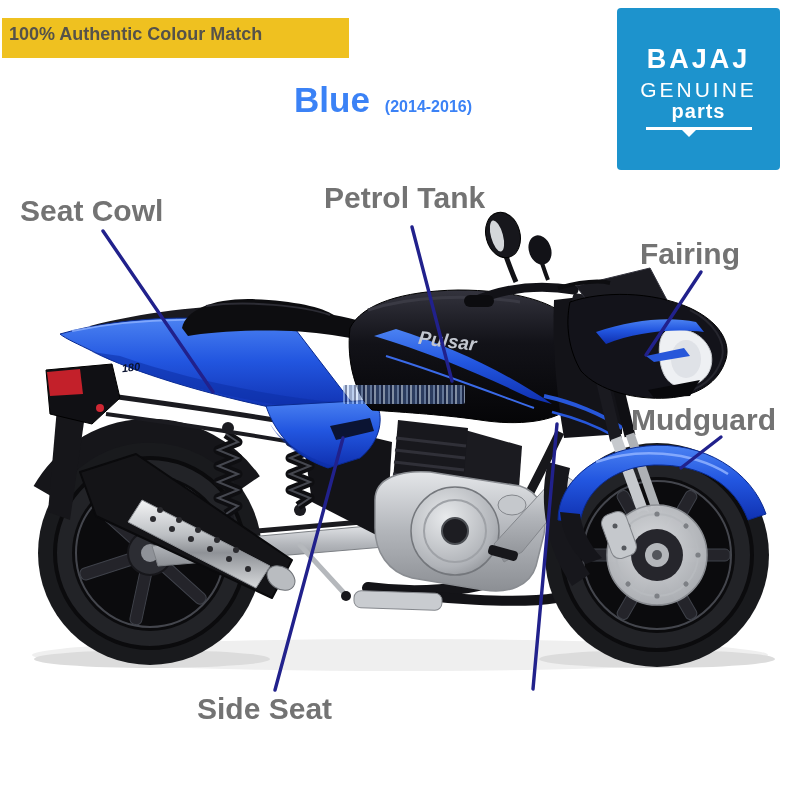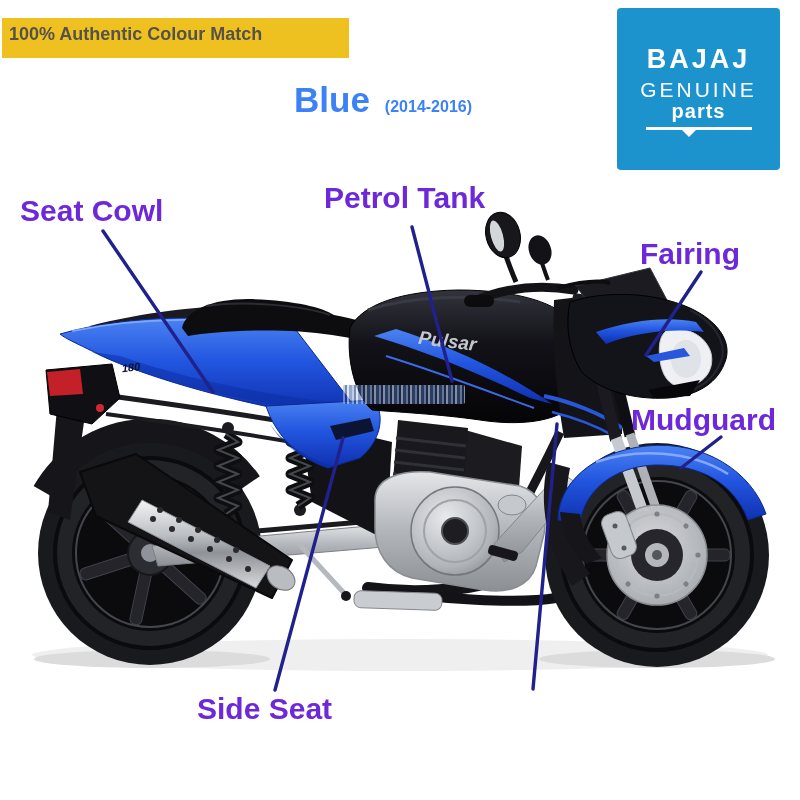--- a/index.html
+++ b/index.html
@@ -18,21 +18,21 @@
 
   .logo{position:absolute;left:617px;top:8px;width:163px;height:162px;border-radius:4px;
         background:#1d93cd;color:#fff;text-align:center;box-sizing:border-box;padding-top:36px;}
   .logo-brand{font-size:27px;font-weight:700;letter-spacing:3px;}
   .logo-genuine{font-size:21px;font-weight:400;letter-spacing:3px;margin-top:3px;}
   .logo-parts{font-size:20px;font-weight:700;letter-spacing:1px;margin-top:-2px;}
   .logo-underline{position:relative;width:106px;height:3px;background:#fff;margin:4px auto 0;}
   .logo-underline:after{content:"";position:absolute;left:34%;top:3px;border:7px solid transparent;
         border-top-color:#fff;border-bottom-width:0;}
 
-  .part-label{position:absolute;color:#6d28d9;font-size:30px;font-weight:700;white-space:nowrap;}
+  .part-label{position:absolute;color:#737373;font-size:30px;font-weight:700;white-space:nowrap;}
   .lbl-seat-cowl{left:20px;top:194px;}
   .lbl-petrol-tank{left:324px;top:181px;}
   .lbl-headlamp-1{left:638px;top:190px;}
   .lbl-headlamp-2{left:640px;top:237px;}
   .lbl-mudguard{left:631px;top:403px;}
   .lbl-side-cover{left:197px;top:692px;}
   .lbl-tank-flap{left:482px;top:692px;}
 
   .watermark{position:absolute;left:343px;top:385px;width:122px;height:19px;opacity:.7;
       border-radius:2px;filter:blur(.7px);

